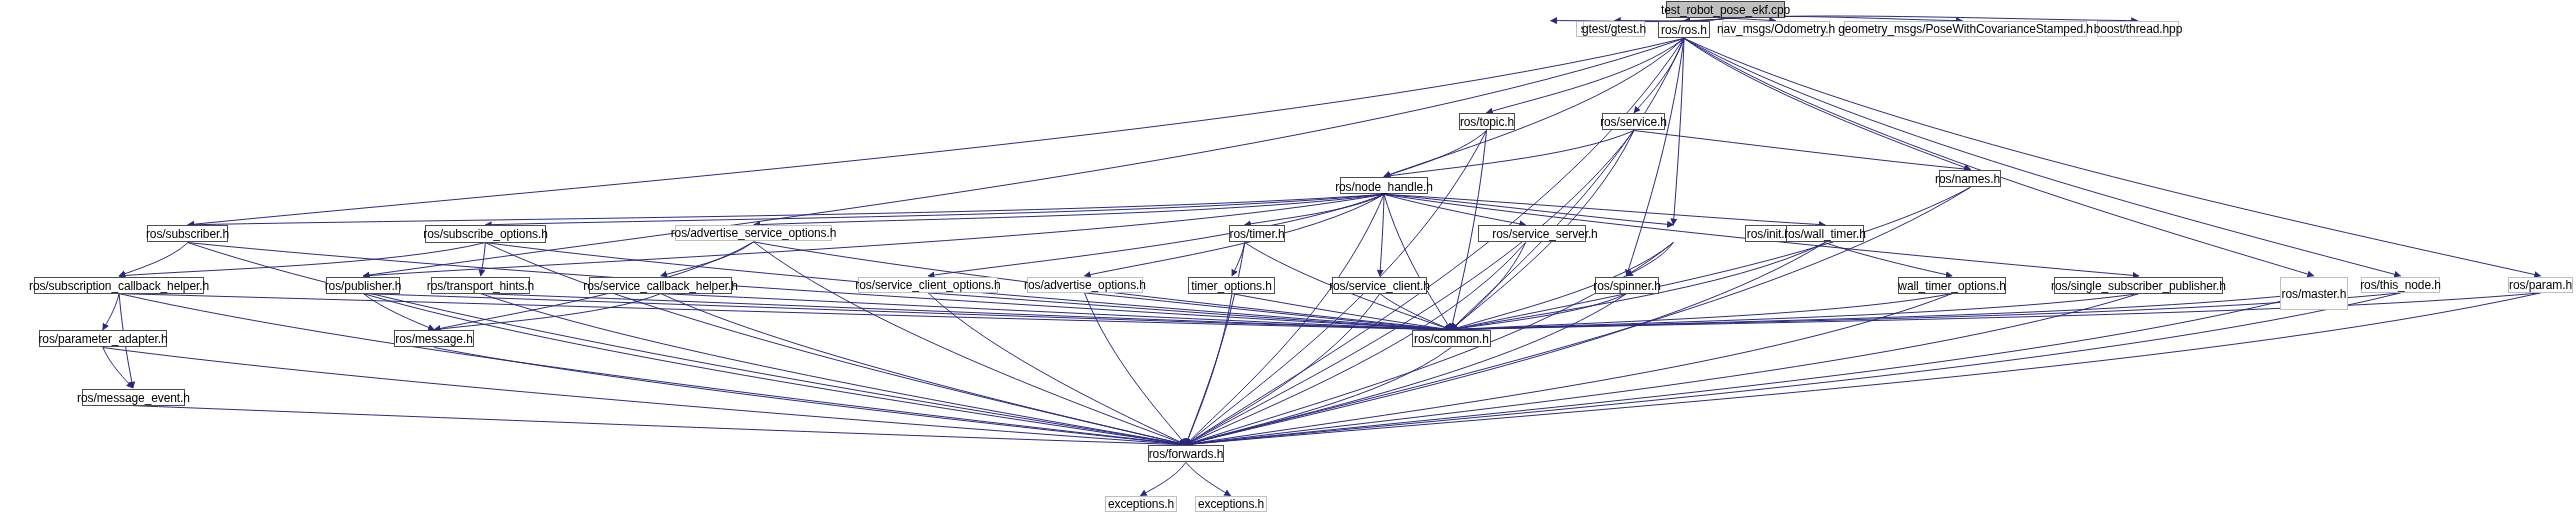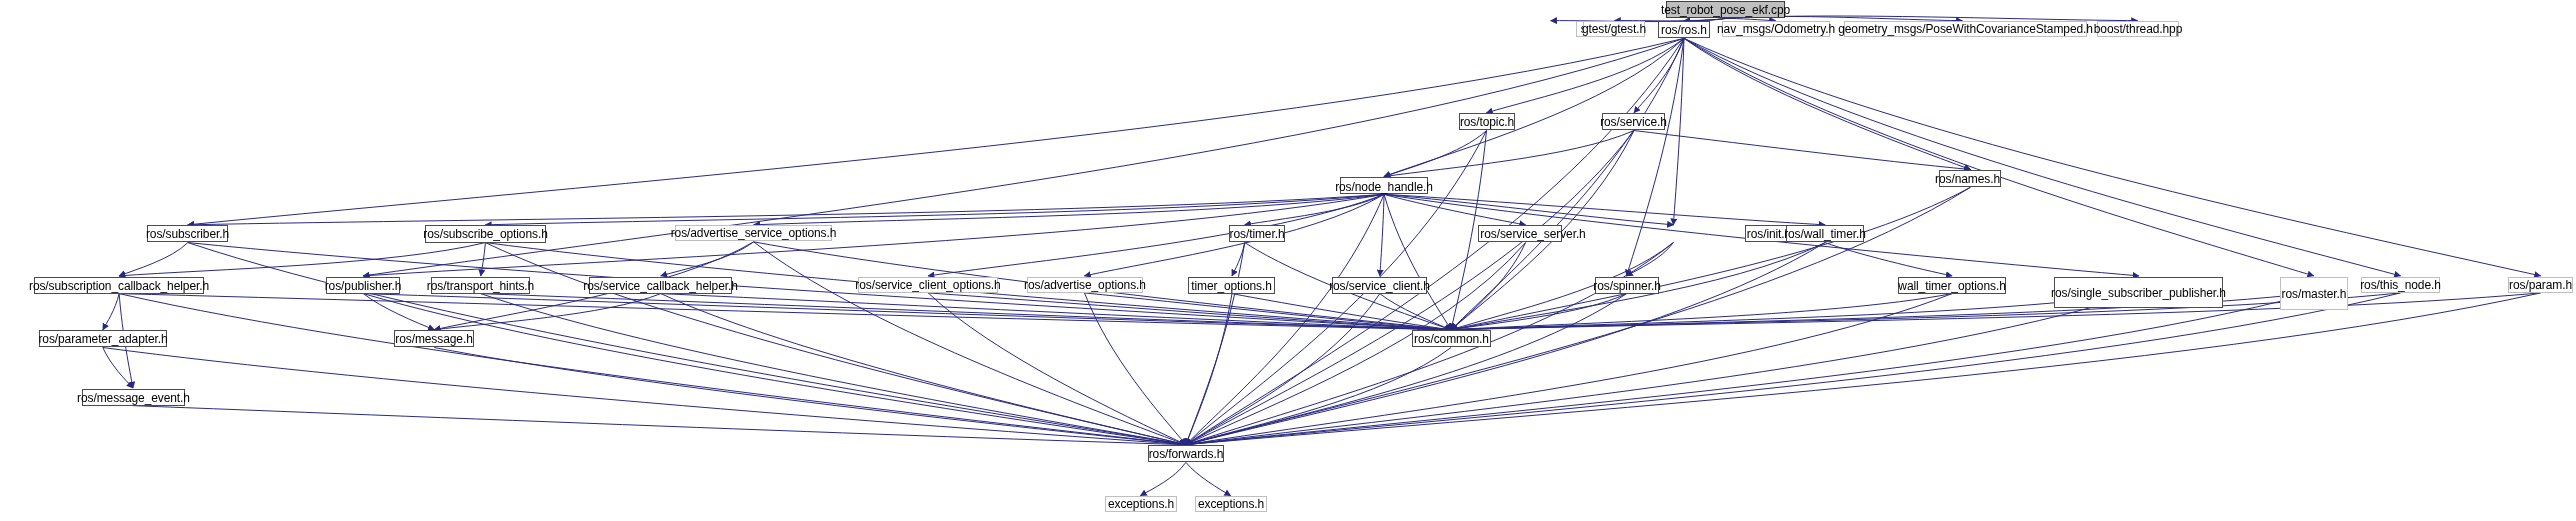--- a/index.html
+++ b/index.html
@@ -184,21 +184,21 @@
     </div>
     <div class="node strong" style="left: 425px; top: 225px; width: 121px; height: 18px;">
       <span>ros/subscribe_options.h</span>
     </div>
     <div class="node " style="left: 675px; top: 225px; width: 157px; height: 16.3px;">
       <span>ros/advertise_service_options.h</span>
     </div>
     <div class="node strong" style="left: 1217px; top: 225px; width: 56px; height: 17px; margin-left: 12px;">
       <span>ros/timer.h</span>
     </div>
-    <div class="node strong" style="left: 1478px; top: 225px; width: 84px; height: 17px; padding-left: 26px;">
+    <div class="node strong" style="left: 1478px; top: 225px; width: 108px; height: 17px; padding-left: 26px;">
       <span>ros/service_server.h</span>
     </div>
     <div class="node strong" style="left: 1713px; top: 225px; width: 48px; height: 17px; margin-left: 32px;">
       <span>ros/init.h</span>
     </div>
     <div class="node strong" style="left: 1786px; top: 225px; width: 78px; height: 17px;">
       <span>ros/wall_timer.h</span>
     </div>
     <div class="node strong" style="left: 34px; top: 277px; width: 170px; height: 17px;">
       <span>ros/subscription_callback_helper.h</span>
@@ -223,21 +223,21 @@
     </div>
     <div class="node strong" style="left: 1332px; top: 277px; width: 95px; height: 17px;">
       <span>ros/service_client.h</span>
     </div>
     <div class="node strong" style="left: 1595px; top: 277px; width: 64px; height: 17px;">
       <span>ros/spinner.h</span>
     </div>
     <div class="node strong" style="left: 1898px; top: 277px; width: 108px; height: 17px;">
       <span>wall_timer_options.h</span>
     </div>
-    <div class="node strong" style="left: 2054px; top: 277px; width: 169px; height: 31px;">
+    <div class="node strong" style="left: 2054px; top: 277px; width: 169px; height: 17px;">
       <span>ros/single_subscriber_publisher.h</span>
     </div>
     <div class="node " style="left: 2280px; top: 277px; width: 68px; height: 33px;">
       <span>ros/master.h</span>
     </div>
     <div class="node " style="left: 2361px; top: 277px; width: 79px; height: 16.3px;">
       <span>ros/this_node.h</span>
     </div>
     <div class="node " style="left: 2508px; top: 277px; width: 65px; height: 16.3px;">
       <span>ros/param.h</span>

